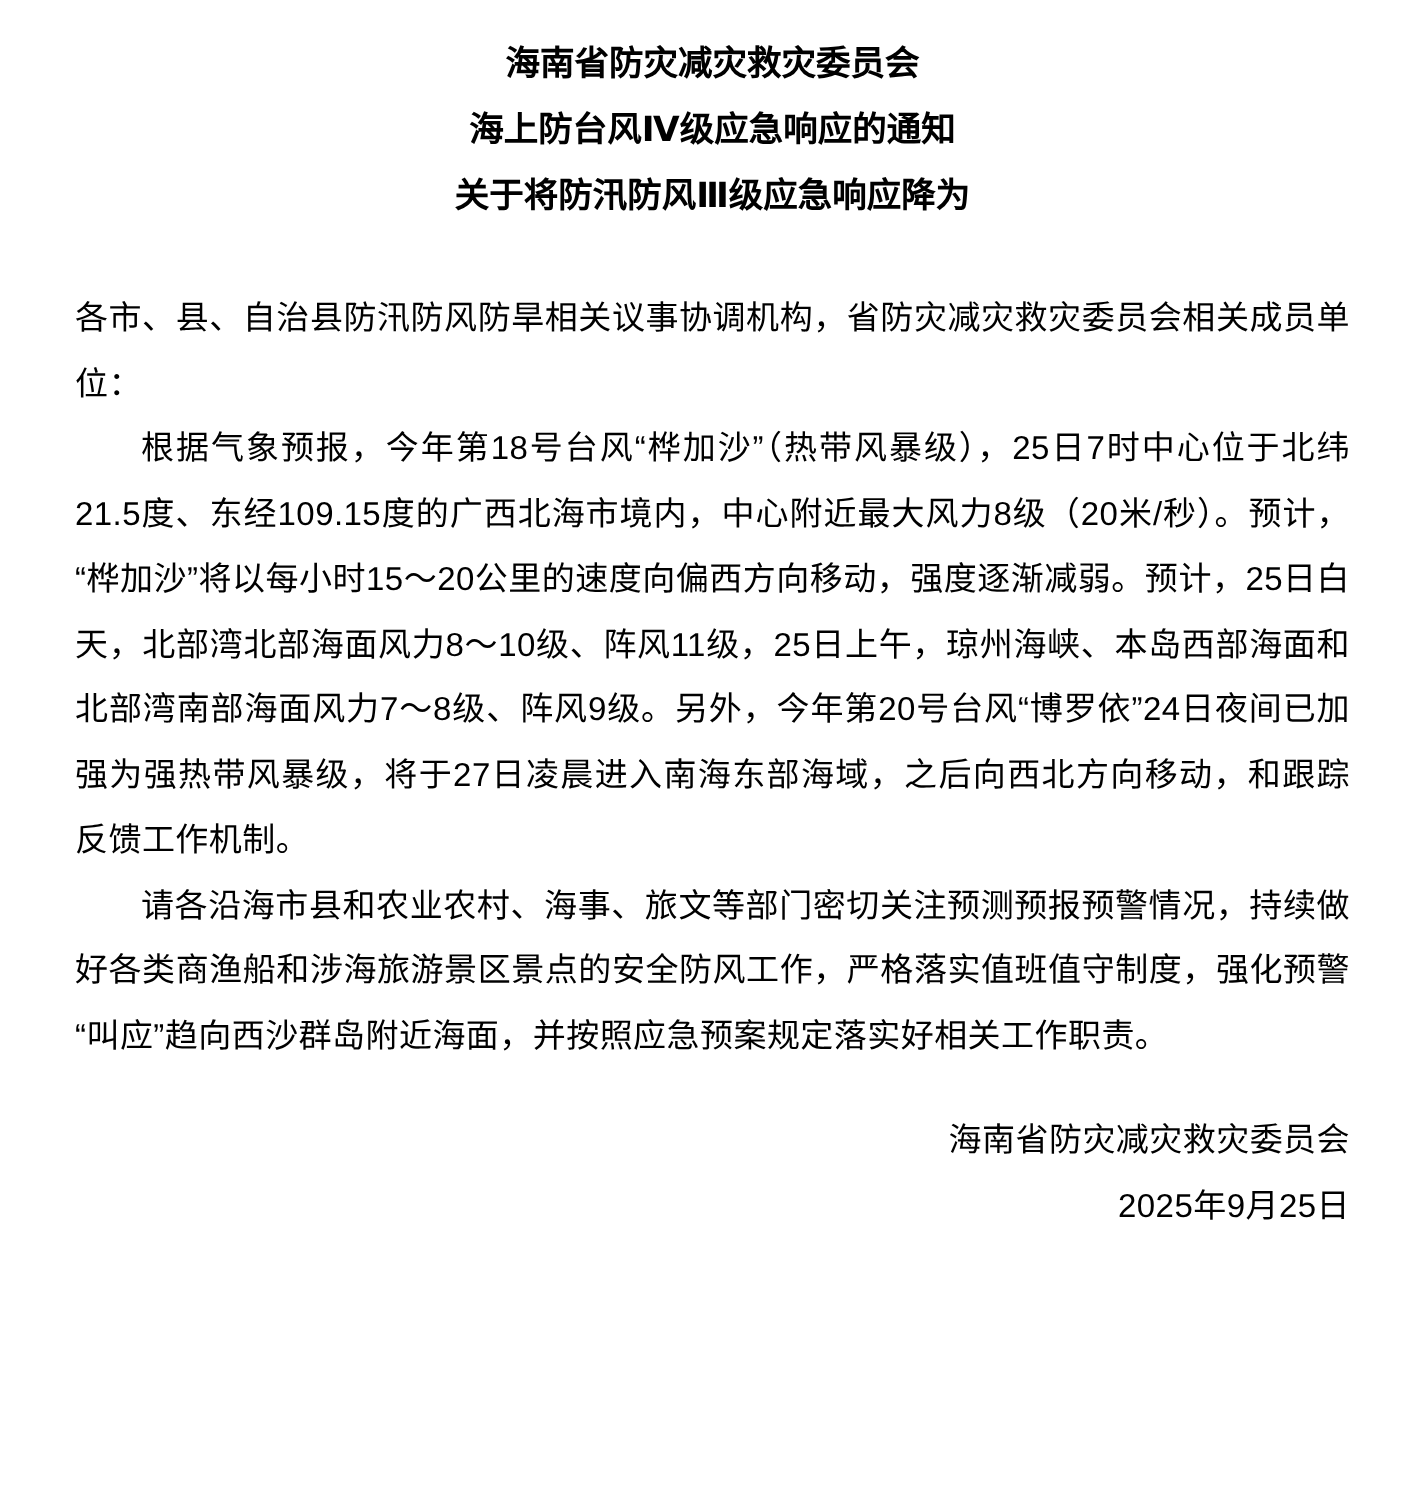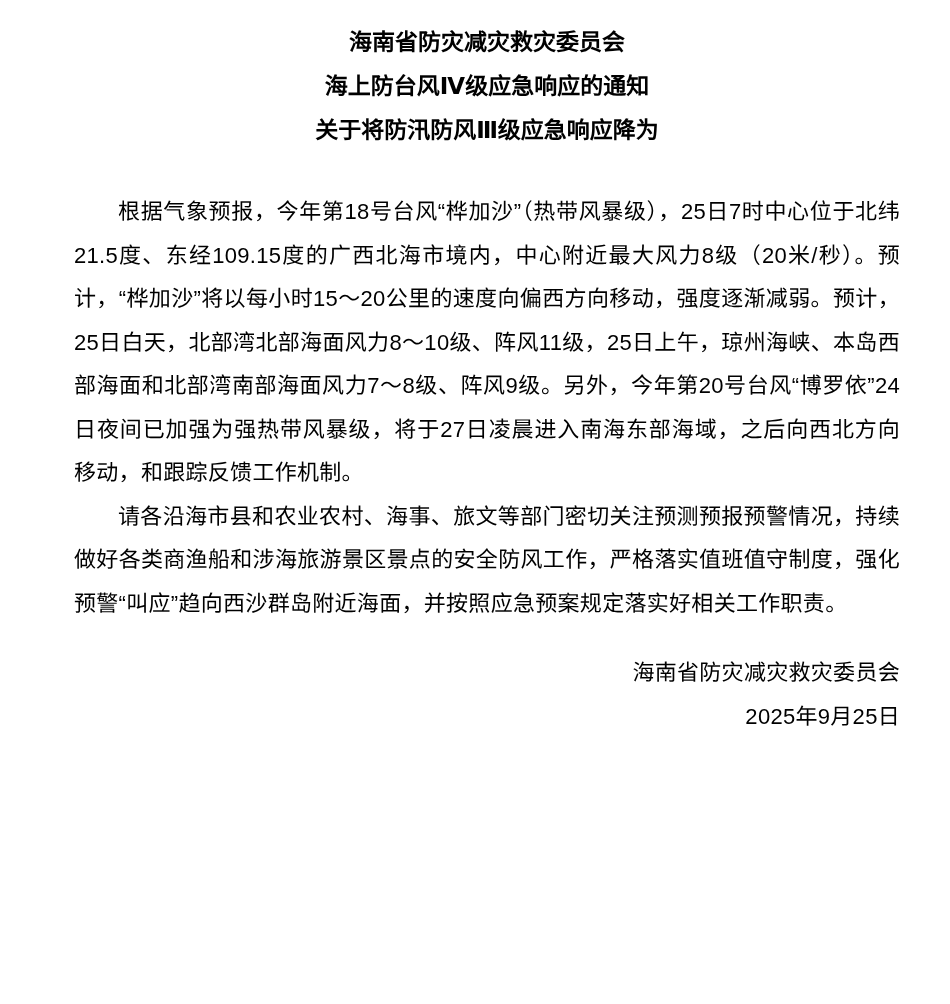--- a/index.html
+++ b/index.html
@@ -12,21 +12,21 @@
     width:950px;
     height:1004px;
     background:var(--bg-color);
     color:var(--text-color);
     font-family:"Liberation Sans","DejaVu Sans",sans-serif;
   }
   .page{
     box-sizing:border-box;
     width:950px;
     height:1004px;
-    padding:16px 50px 20px 74px;
+    padding:16px 50px 20px 50px;
     overflow:hidden;
     background:var(--bg-color);
   }
   .doc-title{
     margin:4px 0 38px 0;
     text-align:center;
     font-size:23px;
     font-weight:700;
     line-height:44px;
     color:var(--text-color);
@@ -68,20 +68,21 @@
 
 <div class="page">
 
   <h1 class="doc-title">
     <span class="title-line">海南省防灾减灾救灾委员会</span>
     <span class="title-line">海上防台风Ⅳ级应急响应的通知</span>
     <span class="title-line">关于将防汛防风Ⅲ级应急响应降为</span>
   </h1>
 
   <div class="doc-body">
+    <p class="no-indent">各市、县、自治县防汛防风防旱相关议事协调机构，省防灾减灾救灾委员会相关成员单位：</p>
     <p>根据气象预报，今年第18号台风“桦加沙”（热带风暴级），25日7时中心位于北纬21.5度、东经109.15度的广西北海市境内，中心附近最大风力8级（20米/秒）。预计，“桦加沙”将以每小时15～20公里的速度向偏西方向移动，强度逐渐减弱。预计，25日白天，北部湾北部海面风力8～10级、阵风11级，25日上午，琼州海峡、本岛西部海面和北部湾南部海面风力7～8级、阵风9级。另外，今年第20号台风“博罗依”24日夜间已加强为强热带风暴级，将于27日凌晨进入南海东部海域，之后向西北方向移动，和跟踪反馈工作机制。</p>
     <p>请各沿海市县和农业农村、海事、旅文等部门密切关注预测预报预警情况，持续做好各类商渔船和涉海旅游景区景点的安全防风工作，严格落实值班值守制度，强化预警“叫应”趋向西沙群岛附近海面，并按照应急预案规定落实好相关工作职责。</p>
   </div>
 
   <div class="signature-block">
     <span class="sig-line">海南省防灾减灾救灾委员会</span>
     <span class="sig-line">2025年9月25日</span>
   </div>
 
 </div>

